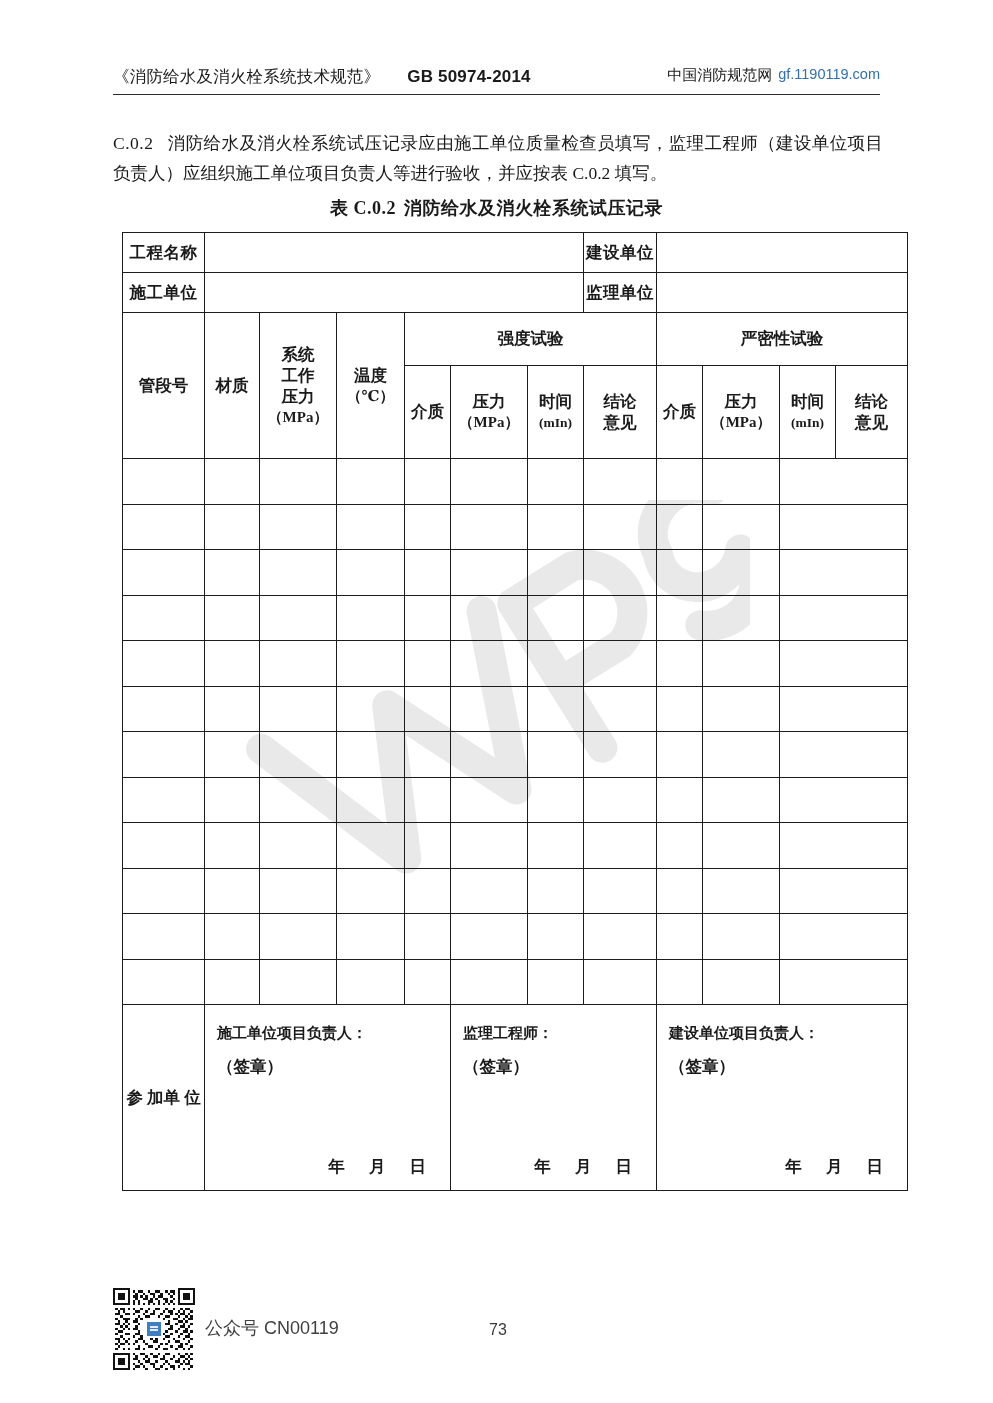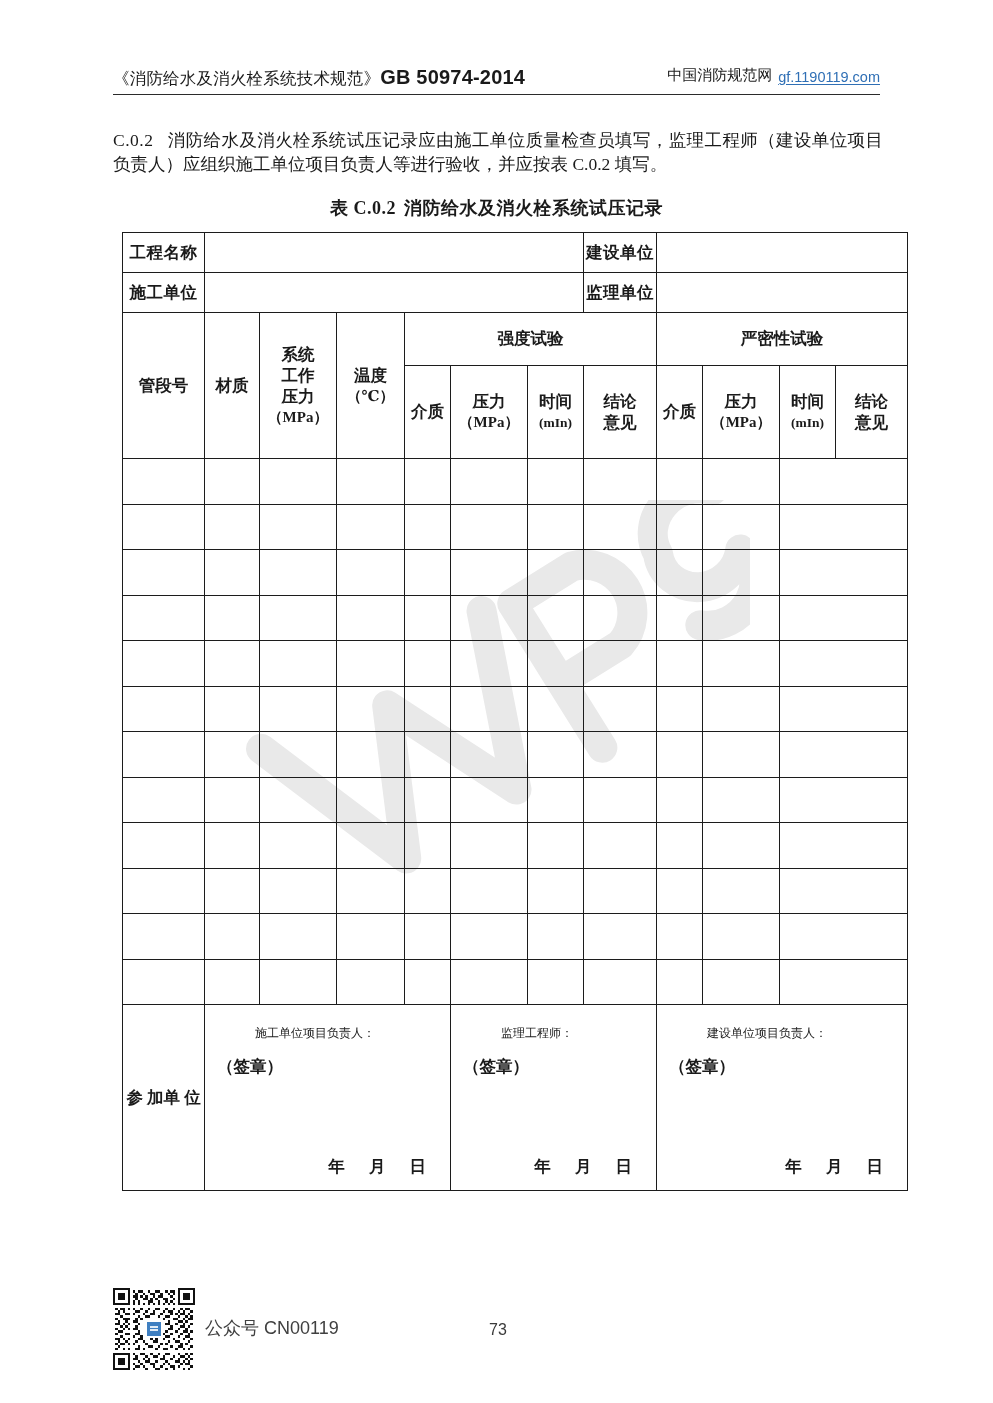--- a/index.html
+++ b/index.html
@@ -49,50 +49,49 @@
   .rh-left {
     font-size: 16.5px;
     letter-spacing: 0.2px;
     white-space: nowrap;
     font-family: "Liberation Sans", "DejaVu Sans", sans-serif;
     color: #1a1a1a;
   }
   .rh-left .std-code {
     font-family: "Liberation Sans", "DejaVu Sans", sans-serif;
     font-weight: 600;
-    margin-left: 0;
-    font-size: 20px;
+    margin-left: 27px;
+    font-size: 17px;
   }
   .rh-right {
     display: flex;
-    align-items: flex-end;
+    align-items: flex-start;
     gap: 6px;
     white-space: nowrap;
   }
   .rh-site {
     font-size: 15px;
     font-family: "Liberation Sans", "DejaVu Sans", sans-serif;
     color: #1a1a1a;
   }
   .rh-url {
     font-size: 14.5px;
     font-family: "Liberation Sans", "DejaVu Sans", sans-serif;
     color: #2f6fb5;
-    text-decoration: underline;
     text-underline-offset: 2px;
   }
 
   
   .clause {
     position: absolute;
     left: 113px;
     top: 110px;
     width: 770px;
     font-size: 17.5px;
-    line-height: 24px;
+    line-height: 30px;
     text-align: justify;
     text-justify: inter-character;
   }
   .clause .clause-no {
     font-family: "Liberation Serif", "DejaVu Serif", serif;
     letter-spacing: 0.5px;
     margin-right: 14px;
   }
 
   
@@ -159,25 +158,24 @@
     vertical-align: top;
     text-align: left;
   }
   .sig-cell {
     position: relative;
     height: 185px;
     padding: 12px 0 0 12px;
     box-sizing: border-box;
   }
   .sig-title {
-    font-size: 12px;
-    font-weight: 400;
+    font-size: 15px;
+    font-weight: 700;
     line-height: 33px;
     white-space: nowrap;
-    margin-left: 38px;
   }
   .sig-seal {
     font-size: 16.5px;
     font-weight: 700;
     line-height: 33px;
   }
   .sig-date {
     position: absolute;
     right: 14px;
     bottom: 12px;

